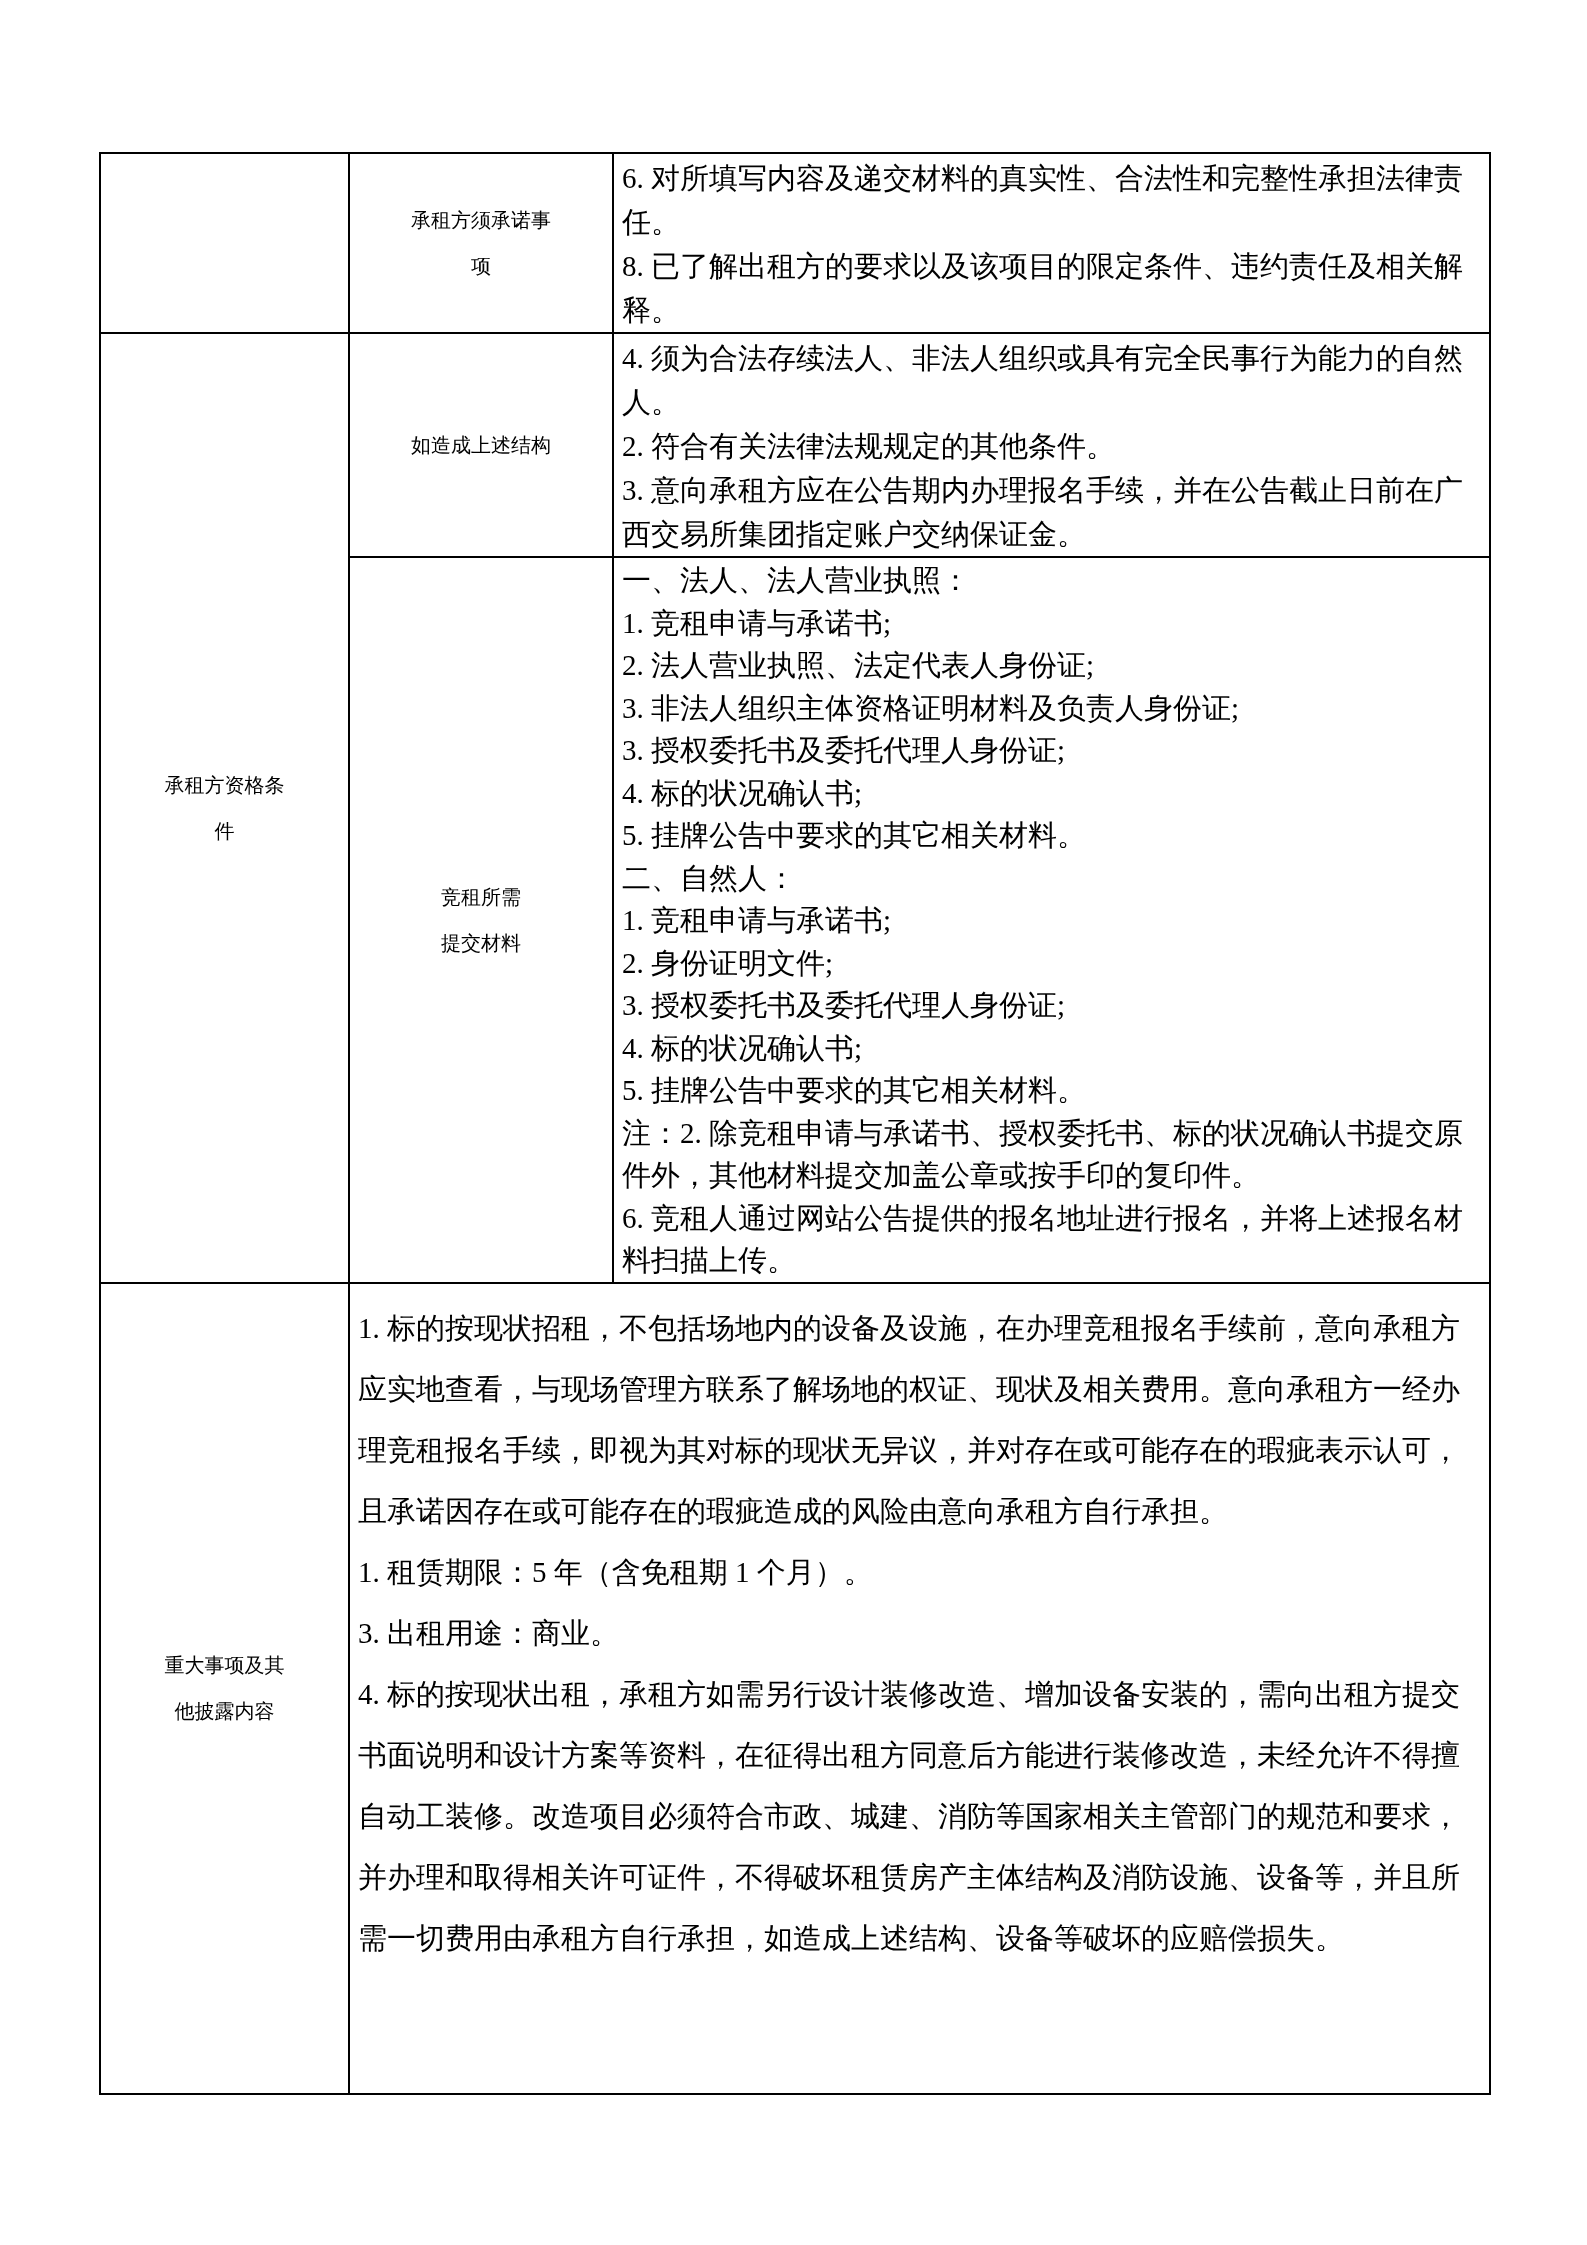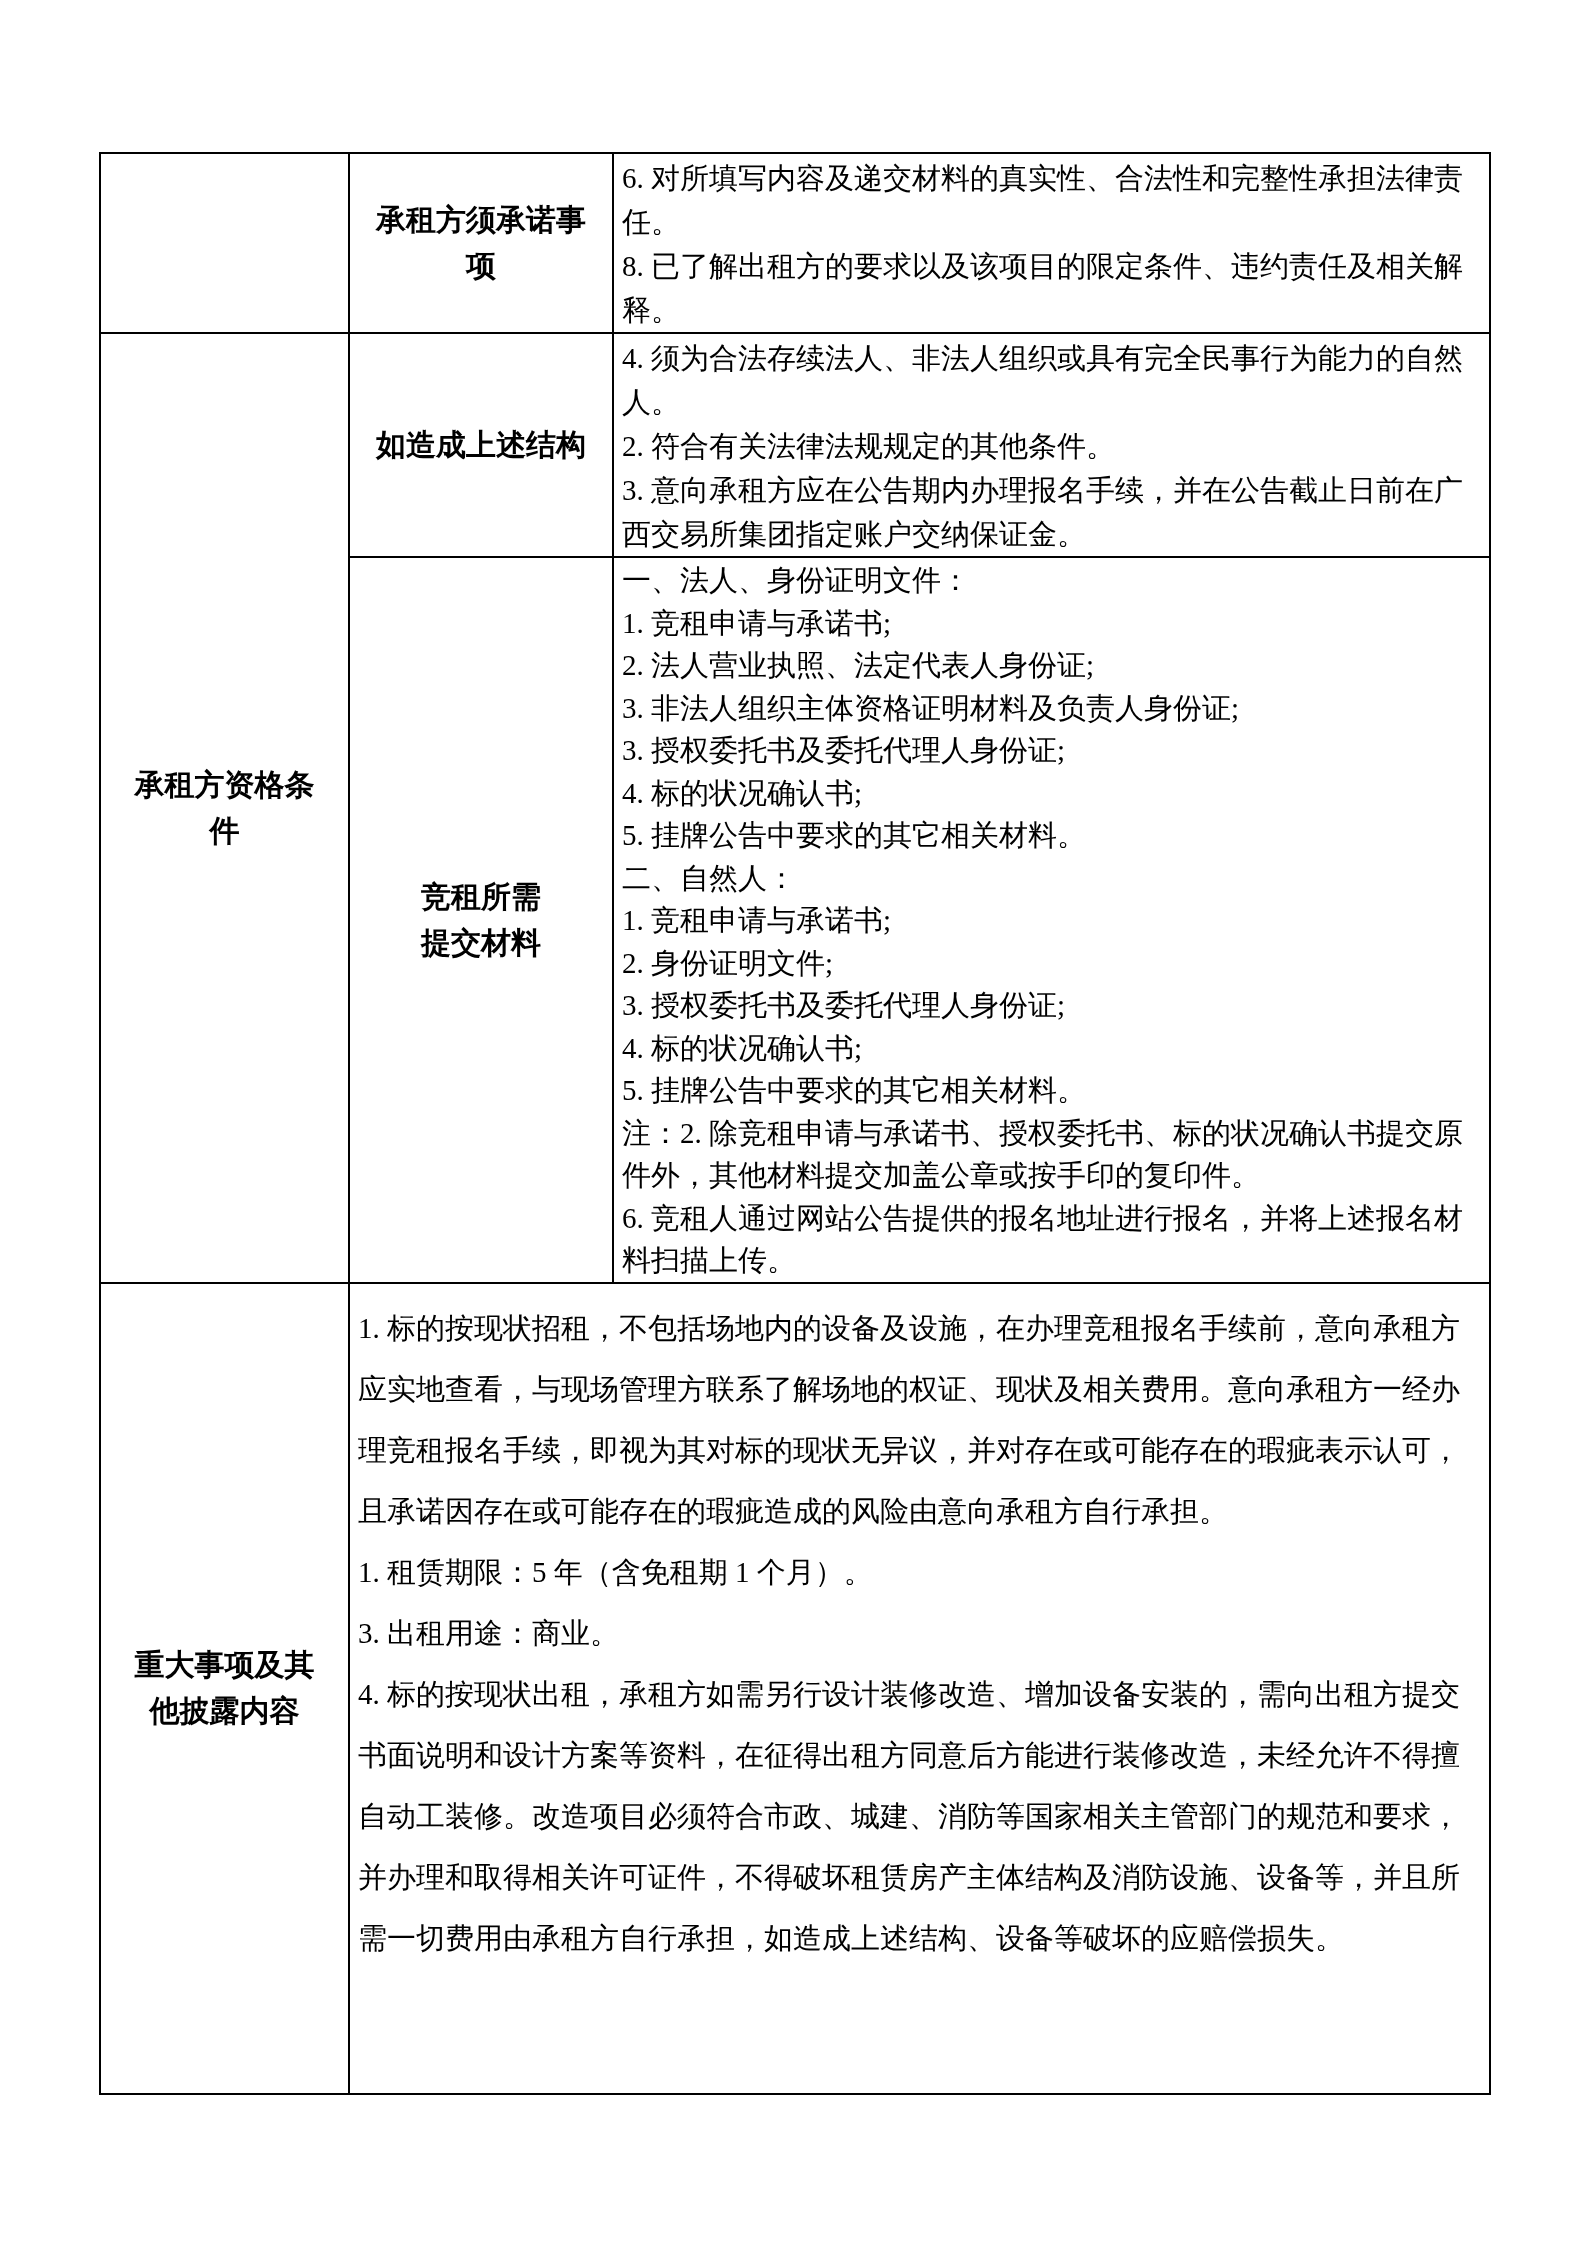--- a/index.html
+++ b/index.html
@@ -29,22 +29,22 @@
   }
   
   tr.r1 { height: 180px; }
   tr.r2 { height: 219px; }
   tr.r3 { height: 724px; }
   tr.r4 { height: 811px; }
 
   td.label-cell {
     vertical-align: middle;
     text-align: center;
-    font-weight: bold;
-    font-size: 30px;
+    font-weight: normal;
+    font-size: 20px;
     line-height: 46px;
     white-space: pre-line;
     padding: 0 4px;
   }
   td.content-cell {
     vertical-align: top;
     font-size: 29px;
     padding: 2px 8px 0 8px;
   }
   td.content-cell p {
@@ -89,21 +89,21 @@
       <p class="ind2">4. 须为合法存续法人、非法人组织或具有完全民事行为能力的自然人。</p>
       <p class="ind2">2. 符合有关法律法规规定的其他条件。</p>
       <p>3. 意向承租方应在公告期内办理报名手续，并在公告截止日前在广西交易所集团指定账户交纳保证金。</p>
     </td>
   </tr>
 
   <tr class="r3">
     <td class="label-cell">竞租所需
 提交材料</td>
     <td class="content-cell cell-materials">
-      <p class="ind2">一、法人、身份证明文件：</p>
+      <p class="ind2">一、法人、法人营业执照：</p>
       <p class="ind2">1. 竞租申请与承诺书;</p>
       <p class="ind2">2. 法人营业执照、法定代表人身份证;</p>
       <p class="ind2">3. 非法人组织主体资格证明材料及负责人身份证;</p>
       <p class="ind2">3. 授权委托书及委托代理人身份证;</p>
       <p class="ind2">4. 标的状况确认书;</p>
       <p class="ind2">5. 挂牌公告中要求的其它相关材料。</p>
       <p class="ind2">二、自然人：</p>
       <p class="ind2">1. 竞租申请与承诺书;</p>
       <p class="ind2">2. 身份证明文件;</p>
       <p class="ind2">3. 授权委托书及委托代理人身份证;</p>

